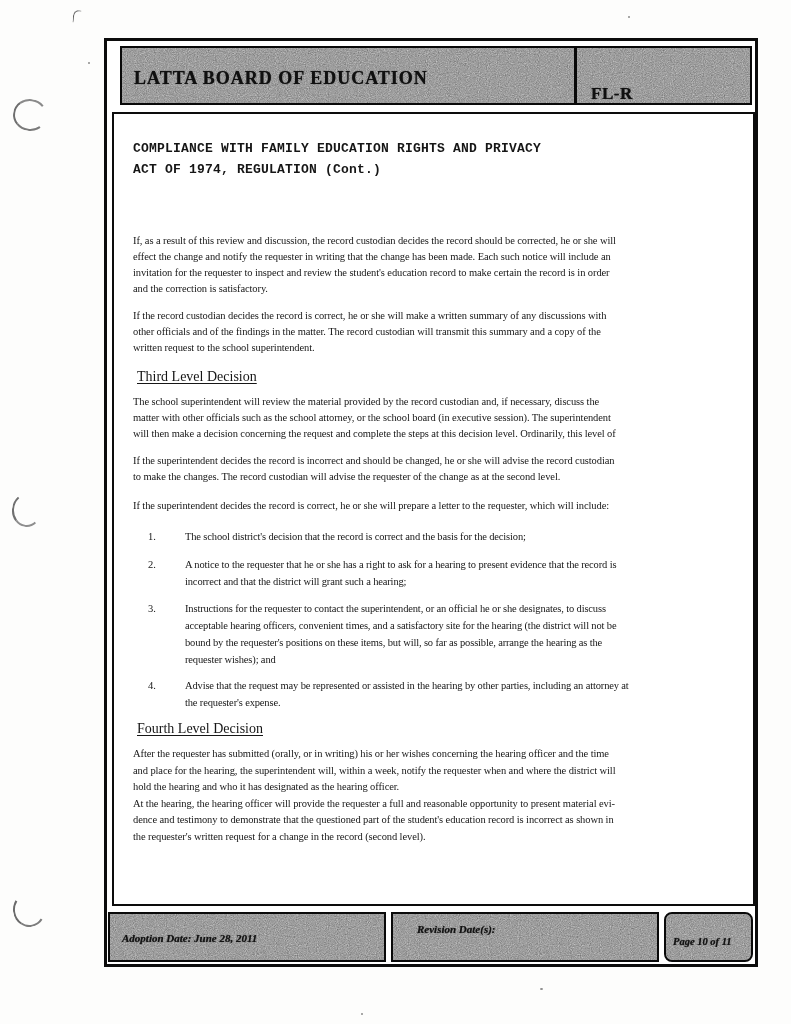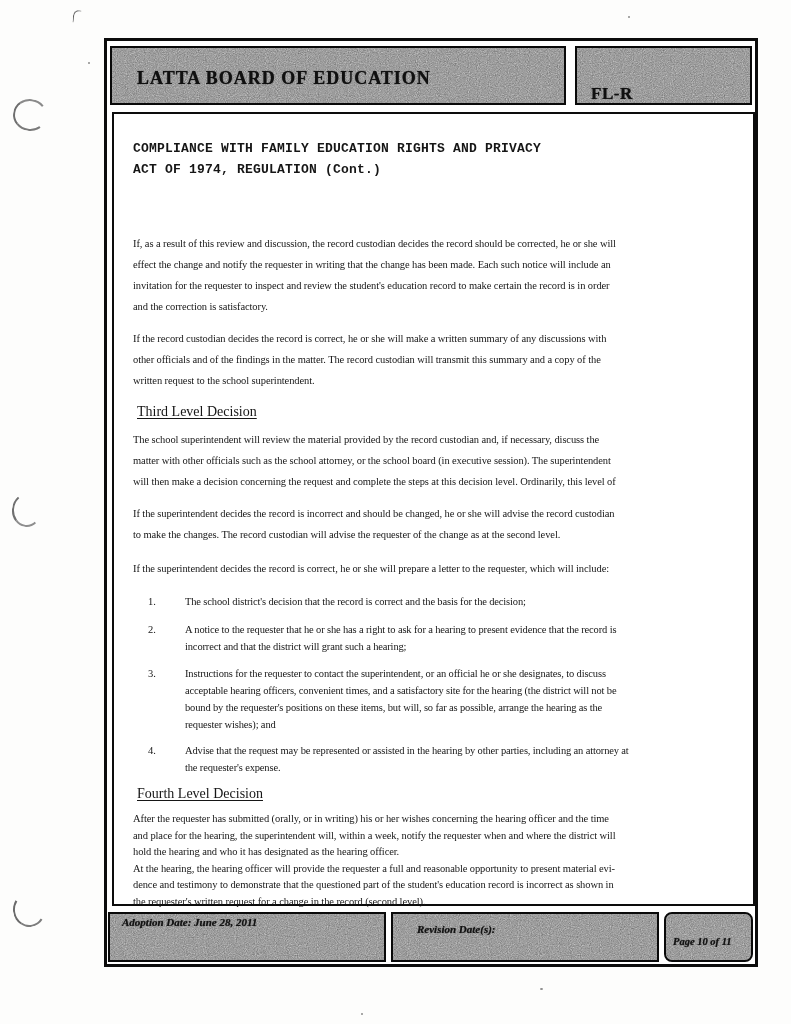--- a/index.html
+++ b/index.html
@@ -15,42 +15,42 @@
     border:3px solid #0c0c0c;box-sizing:border-box;background:#fff;
   }
   
   .tex{
     position:absolute;border:2px solid #090909;box-sizing:border-box;
     background:#c6c6c6;overflow:hidden;
   }
   .tex .noise{position:absolute;left:0;top:0;width:100%;height:100%;}
   .tex .lbl{position:relative;z-index:1;display:block;}
   
-  .hbox-left{left:3px;top:5px;width:456px;height:59px;padding-left:13px;}
+  .hbox-left{left:13px;top:5px;width:456px;height:59px;}
   .hbox-right{left:468px;top:5px;width:177px;height:59px;}
   .hdr-org{
     font-size:18px;font-weight:bold;letter-spacing:1px;color:#101010;
     padding:20px 0 0 12px;text-shadow:0 0 1px #222;
   }
   .hdr-code{
     font-size:17px;font-weight:bold;letter-spacing:.5px;color:#101010;
     padding:36px 0 0 14px;text-shadow:0 0 1px #222;
   }
   
   .body-box{
     position:absolute;left:5px;top:71px;width:643px;height:794px;
     border:2px solid #0c0c0c;box-sizing:border-box;background:#fff;
   }
   .content{padding:0 16px 0 19px;}
   .doc-title{
     margin:24px 0 0 0;font-size:13px;font-weight:bold;line-height:21px;
     letter-spacing:.2px;white-space:pre-line;font-family:Liberation Mono, monospace;
   }
   .para{
-    margin:0;font-size:10.5px;line-height:21px;letter-spacing:-0.1px;
+    margin:0;font-size:10.5px;line-height:16px;letter-spacing:-0.1px;
     white-space:pre-line;
   }
   .p1{margin-top:53px;} .p2{margin-top:11px;} .p3{margin-top:9px;}
   .p4{margin-top:13px;} .p5{margin-top:11px;} .p6{margin-top:13px;}
   .p7{margin-top:9px;}  .p8{margin-top:0;}
   .tight{line-height:16.5px;}
   .heading{
     margin:4px;font-size:14px;line-height:17px;text-decoration:underline;
     text-underline-offset:2px;
   }
@@ -65,21 +65,21 @@
     white-space:pre-line;
   }
   
   .fbox-left{left:1px;top:871px;width:278px;height:50px;}
   .fbox-mid{left:284px;top:871px;width:268px;height:50px;}
   .fbox-right{left:557px;top:871px;width:89px;height:50px;border-radius:8px;}
   .ftr-text{
     font-size:11px;font-weight:bold;font-style:italic;color:#131313;
     text-shadow:0 0 1px #333;
   }
-  .fbox-left .ftr-text{padding:2px 0 0 12px;}
+  .fbox-left .ftr-text{padding:18px 0 0 12px;}
   .fbox-mid .ftr-text{padding:9px 0 0 24px;}
   .fbox-right .ftr-text{padding:22px 0 0 7px;font-size:10.5px;}
   
   .punch{
     position:absolute;border-radius:50%;border:2px solid transparent;
     box-sizing:border-box;
   }
   .punch1{
     left:13px;top:99px;width:34px;height:32px;
     border-left-color:#6e6e6e;border-top-color:#8a8a8a;border-bottom-color:#7a7a7a;

